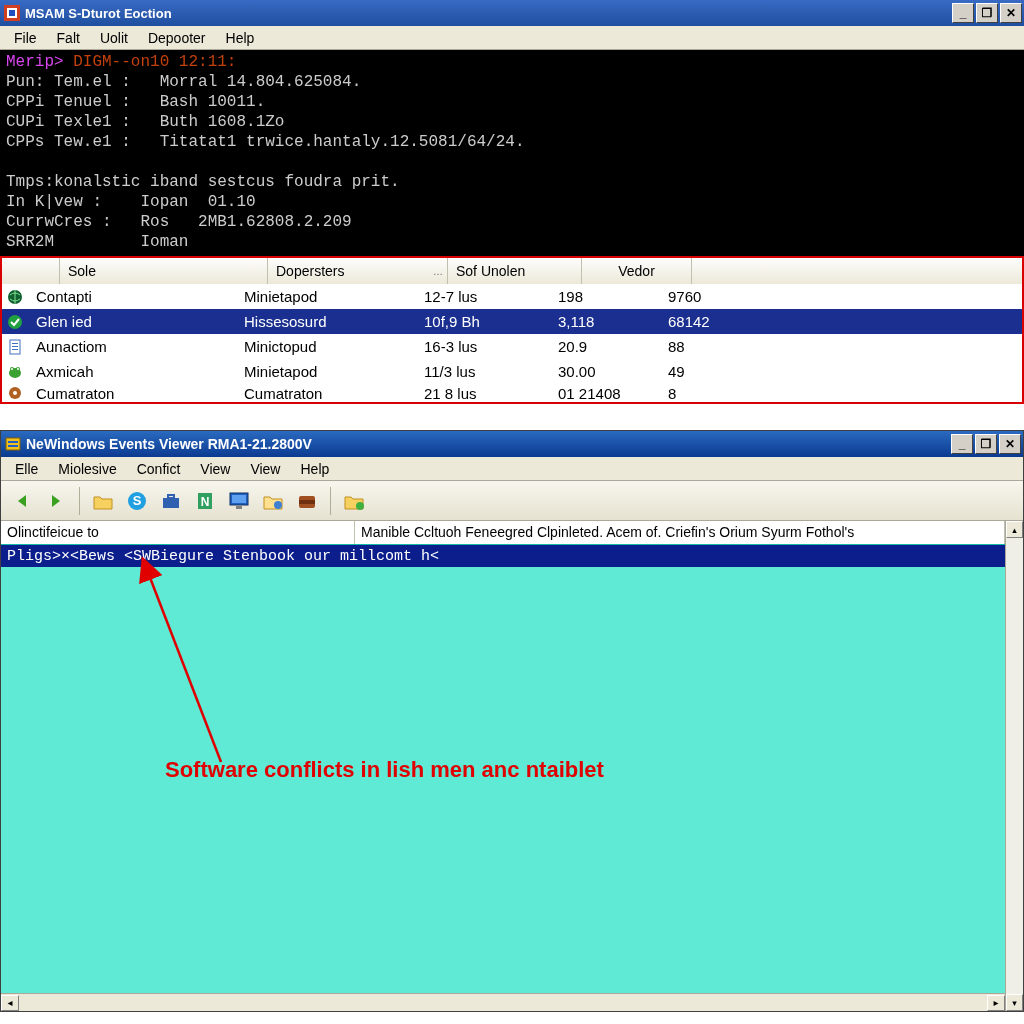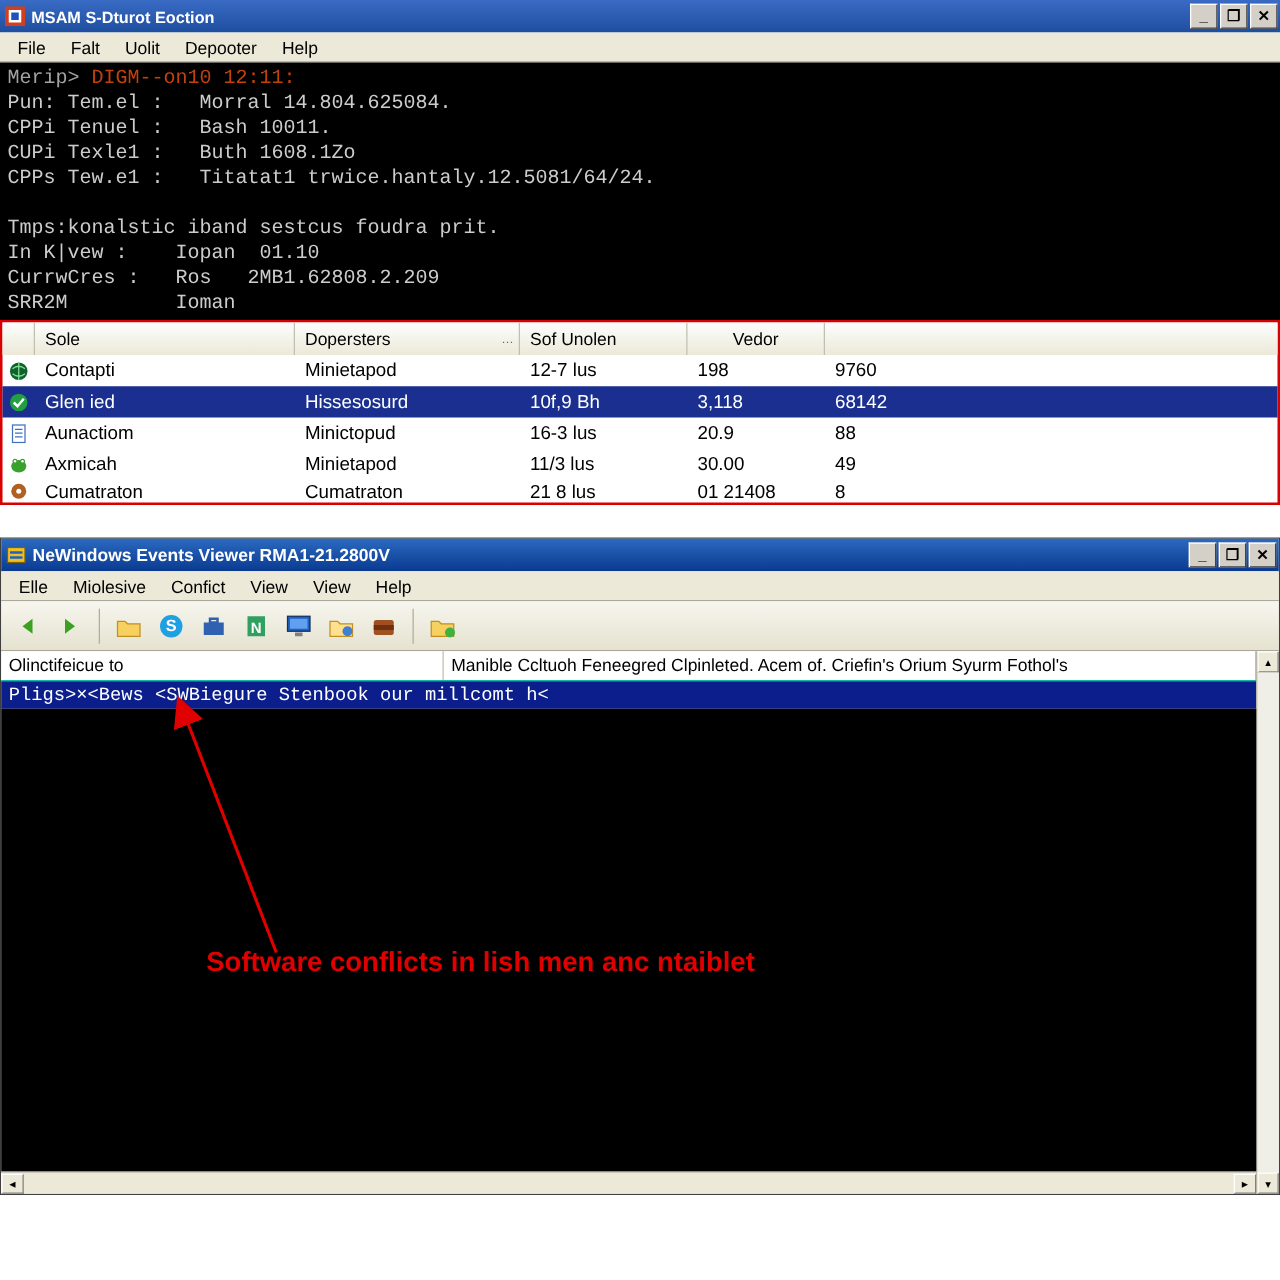--- a/index.html
+++ b/index.html
@@ -47,30 +47,31 @@
   .console {
     background: #000;
     color: #ccc;
     font-family: "Courier New", monospace;
     font-size: 16px;
     line-height: 1.25;
     padding: 2px 6px 4px 6px;
     white-space: pre;
     min-height: 190px;
   }
-  .console .yel { color: #a3a3a3; }
+  .console .yel { color: #d946ef; }
   .console .grn { color: #c2410c; margin-top: 40px; }
   .table-wrap {
     border: 2px solid #d80000;
     background: #fff;
   }
   .thead {
     display: flex; height: 26px;
     background: linear-gradient(#fdfdfd,#ece9d8);
     font-size: 14px;
+    padding-left: 32px;
   }
   .th {
     border-right: 1px solid #c0c0b0;
     padding: 4px 8px; display:flex; align-items:center;
     position:relative;
   }
   .th .dots { position:absolute; right:4px; color:#666; font-size:10px; }
   .col0{ width:26px; }
   .col1{ width:208px; }
   .col2{ width:180px; }
@@ -104,21 +105,21 @@
     border-bottom:1px solid #14b8a6;
   }
   .columns2 .ch { border-right:1px solid #c0c0b0; padding:3px 6px; }
   .columns2 .ch1{ width:354px; }
   .columns2 .ch2{ flex:1; }
   .row2 {
     height:22px; background:#0b1e8c; color:#fff;
     font-family:"Courier New",monospace; font-size:15px;
     padding:2px 6px; display:flex; align-items:center;
   }
-  .white-area { position:relative; background:#000000; height:370px; }
+  .white-area { position:relative; background:#5eead4; height:426px; }
   .arrow { position:absolute; left:80px; top:0; }
   .arrow svg{ overflow:visible; }
   .annot {
     position:absolute; left:164px; top:190px;
     color:#e00000; font-weight:bold; font-size:22px;
     font-family: Arial, sans-serif;
   }
   .hscroll {
     height:18px; background:#ece9d8;
     display:flex; align-items:center; border-top:1px solid #aca899;

